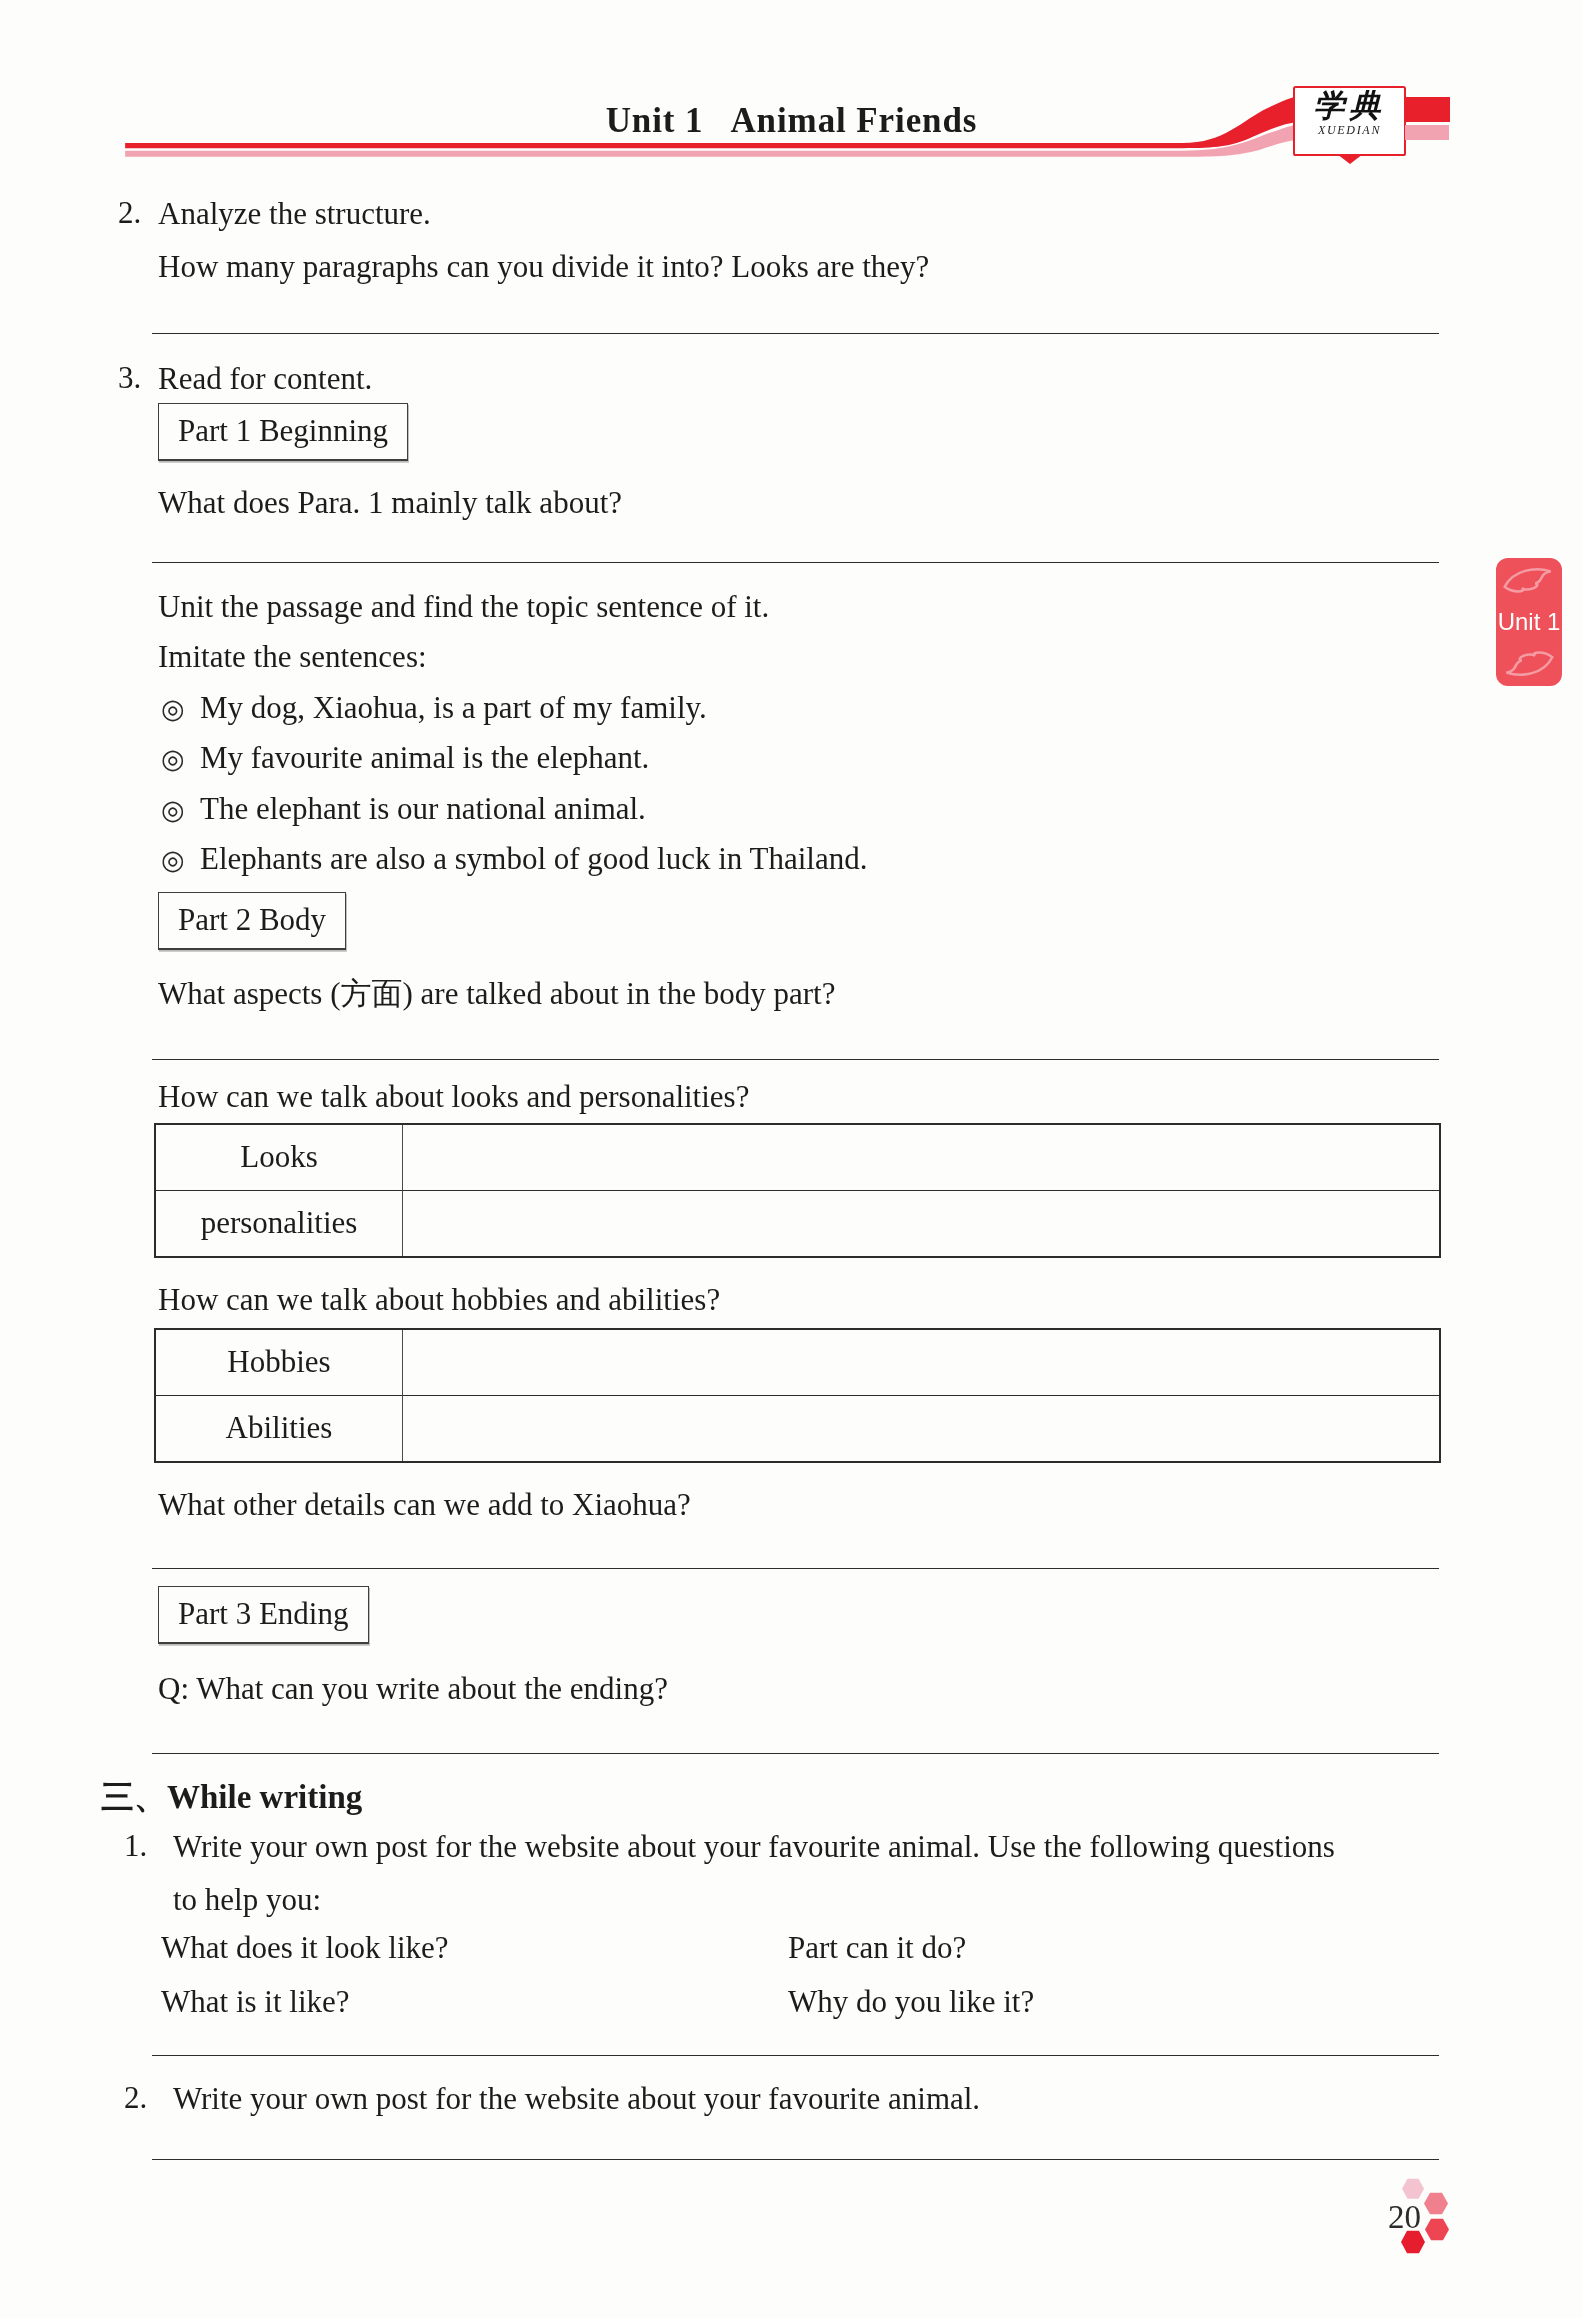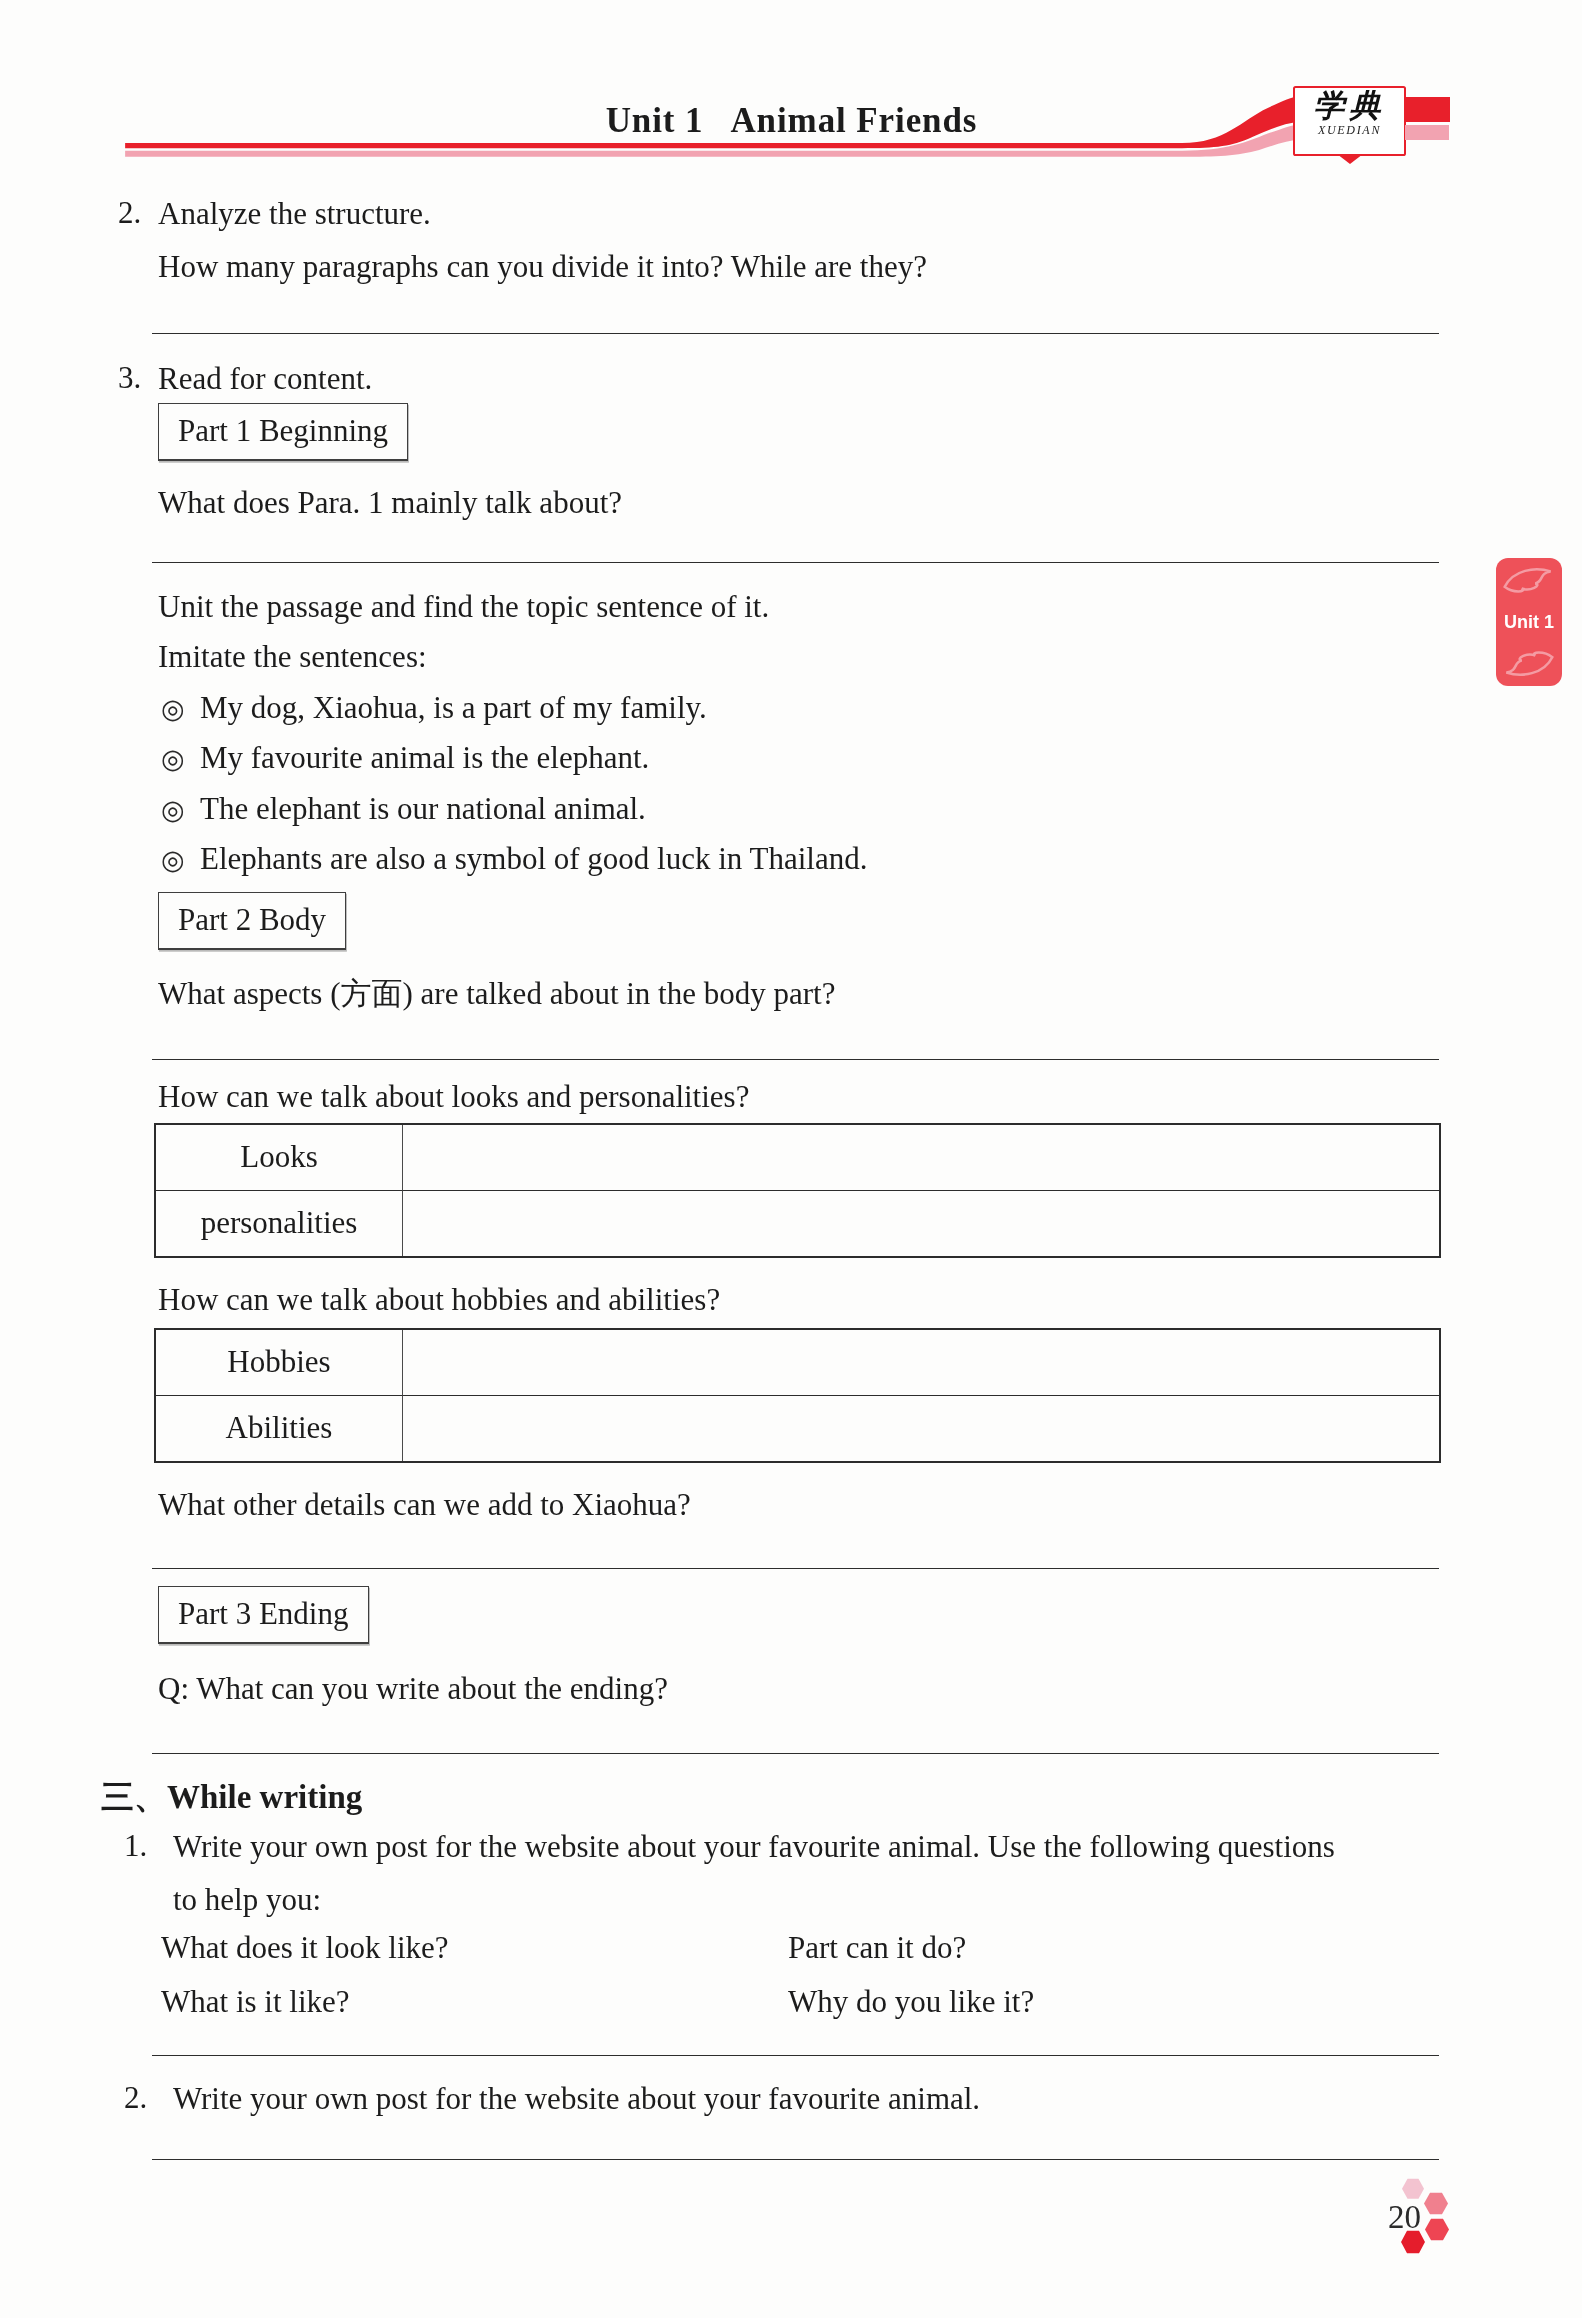--- a/index.html
+++ b/index.html
@@ -35,21 +35,21 @@
   .band-red{left:1405px;top:97px;width:45px;height:25px;background:#e8202b;}
   .band-pink{left:1405px;top:125px;width:44px;height:15.4px;background:#f2a3b1;}
   
   .side-tab{
     left:1496px;top:558px;width:66px;height:128px;
     background:#ee5159;border-radius:12px;
     display:flex;align-items:center;justify-content:center;
   }
   .side-tab-label{
     color:#ffffff;font-family:"Liberation Sans","DejaVu Sans",sans-serif;
-    font-weight:bold;font-size:18px;white-space:pre;
+    font-weight:normal;font-size:24px;white-space:pre;
   }
   .wing{position:absolute;left:5.1px;width:55px;height:34px;opacity:.8;}
   .wing.topw{top:5.1px;}
   .wing.botw{bottom:5.1px;transform:scaleX(-1) scaleY(-1);}
   
   .ansline{height:0;border-top:1.7px solid #2d2d2d;left:152px;width:1287px;}
   
   .part-box{
     left:158px;
     border:1.7px solid #3e3e3e;border-bottom-width:2.6px;border-right-width:1.7px;
@@ -119,21 +119,21 @@
     <span class="side-tab-label">Unit 1</span>
     <svg class="wing botw" viewBox="0 0 64 40">
       <path d="M4 28 C14 8 40 4 58 10 C44 12 50 22 40 24 C48 26 34 34 24 30 C30 34 14 36 4 28 Z" fill="none" stroke="#f6aeb6" stroke-width="3"></path>
     </svg>
   </div>
 
   <div class="abs numrow" style="top:195px">
     <span class="num">2.</span>
     <span class="t">Analyze the structure.</span>
   </div>
-  <div class="abs t" style="top:248px;left:158px">How many paragraphs can you divide it into? While are they?</div>
+  <div class="abs t" style="top:248px;left:158px">How many paragraphs can you divide it into? Looks are they?</div>
   <div class="abs ansline" style="top:333px"></div>
 
   <div class="abs numrow" style="top:360px">
     <span class="num">3.</span>
     <span class="t">Read for content.</span>
   </div>
 
   <div class="abs part-box" style="top:403px">Part 1 Beginning</div>
   <div class="abs t" style="top:484px;left:158px">What does Para. 1 mainly talk about?</div>
   <div class="abs ansline" style="top:562px"></div>

